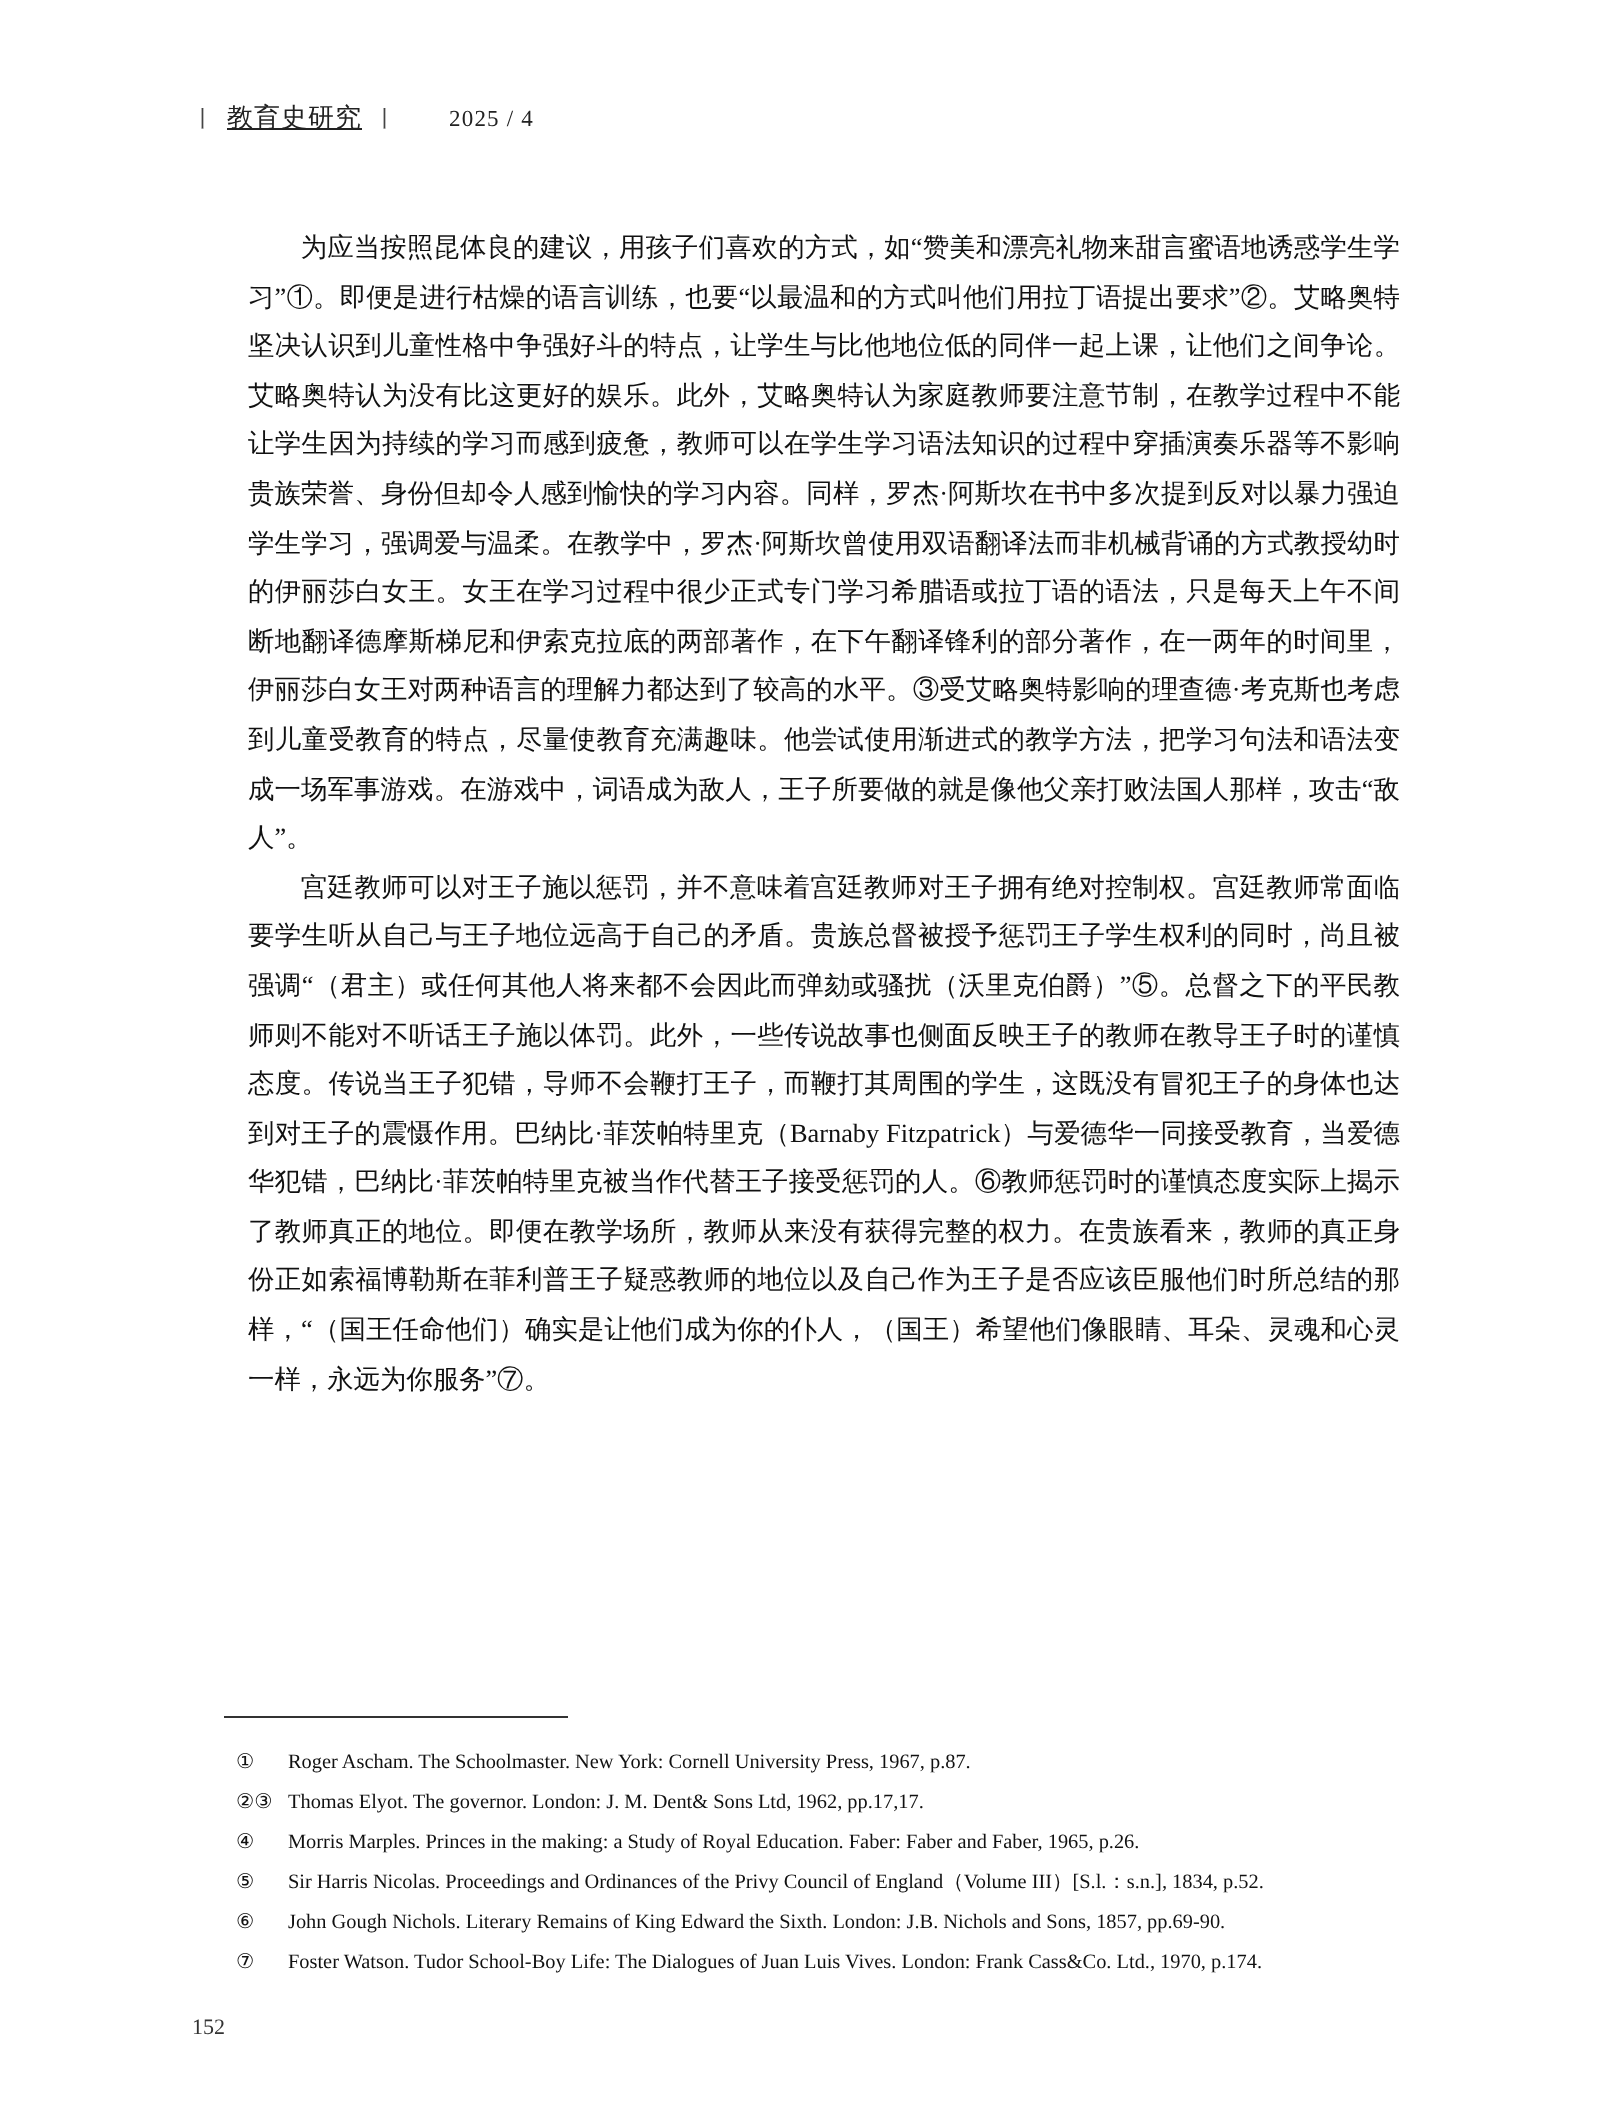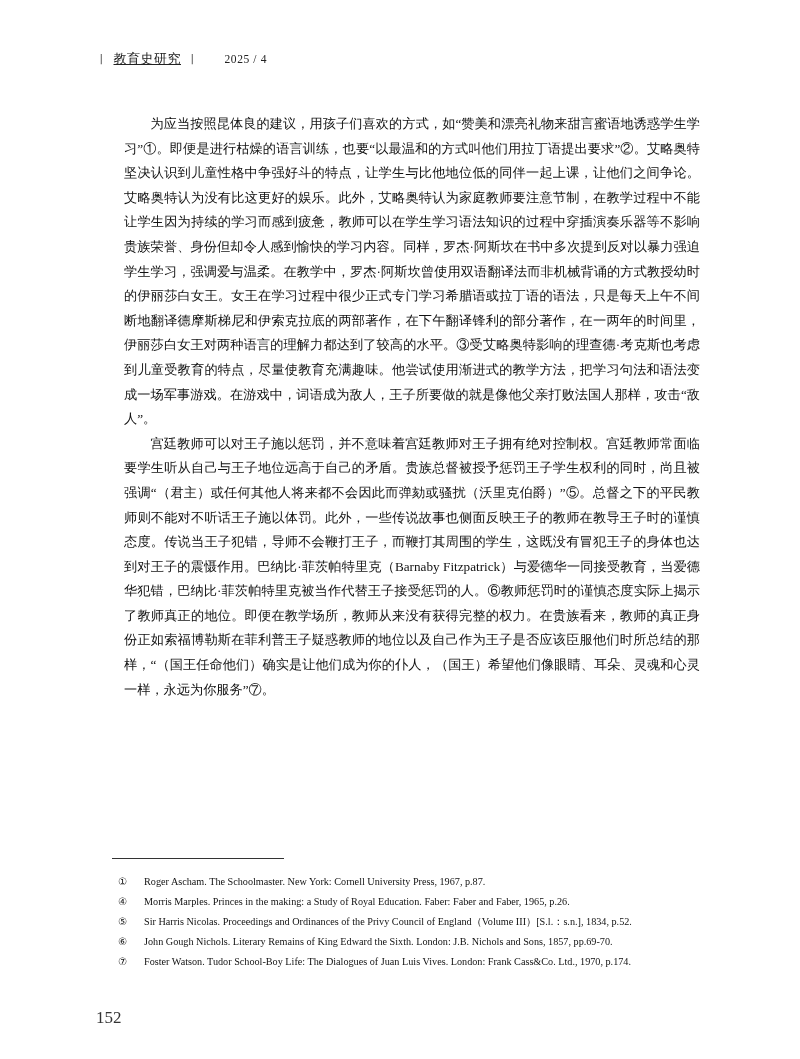--- a/index.html
+++ b/index.html
@@ -93,21 +93,21 @@
     flex: 0 0 auto;
   }
   .footnotes .fn-text {
     flex: 1 1 auto;
     font-family: Liberation Serif, serif;
   }
   .folio {
     position: absolute;
     left: 96px;
     top: 1008px;
-    font-size: 17px;
+    font-size: 11px;
     color: #333;
     font-family: "Liberation Serif", "DejaVu Serif", serif;
   }
 </style>
 </head>
 <body>
 
 <div class="page">
 
   <div class="running-head">
@@ -123,30 +123,34 @@
   </div>
 
   <div class="footnote-rule"></div>
 
   <div class="footnotes">
     <div class="fn">
       <span class="marker">①</span>
       <span class="fn-text">Roger Ascham. The Schoolmaster. New York: Cornell University Press, 1967, p.87.</span>
     </div>
     <div class="fn">
+      <span class="marker">②③</span>
+      <span class="fn-text">Thomas Elyot. The governor. London: J. M. Dent&amp; Sons Ltd, 1962, pp.17,17.</span>
+    </div>
+    <div class="fn">
       <span class="marker">④</span>
       <span class="fn-text">Morris Marples. Princes in the making: a Study of Royal Education. Faber: Faber and Faber, 1965, p.26.</span>
     </div>
     <div class="fn">
       <span class="marker">⑤</span>
       <span class="fn-text">Sir Harris Nicolas. Proceedings and Ordinances of the Privy Council of England（Volume III）[S.l.：s.n.], 1834, p.52.</span>
     </div>
     <div class="fn">
       <span class="marker">⑥</span>
-      <span class="fn-text">John Gough Nichols. Literary Remains of King Edward the Sixth. London: J.B. Nichols and Sons, 1857, pp.69-70.</span>
+      <span class="fn-text">John Gough Nichols. Literary Remains of King Edward the Sixth. London: J.B. Nichols and Sons, 1857, pp.69-90.</span>
     </div>
     <div class="fn">
       <span class="marker">⑦</span>
       <span class="fn-text">Foster Watson. Tudor School-Boy Life: The Dialogues of Juan Luis Vives. London: Frank Cass&amp;Co. Ltd., 1970, p.174.</span>
     </div>
   </div>
 
   <div class="folio">152</div>
 
 </div>

